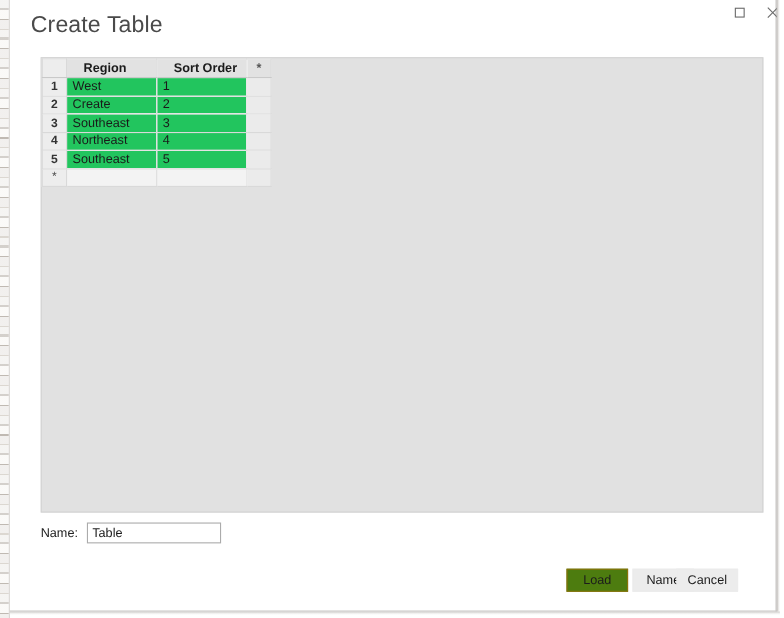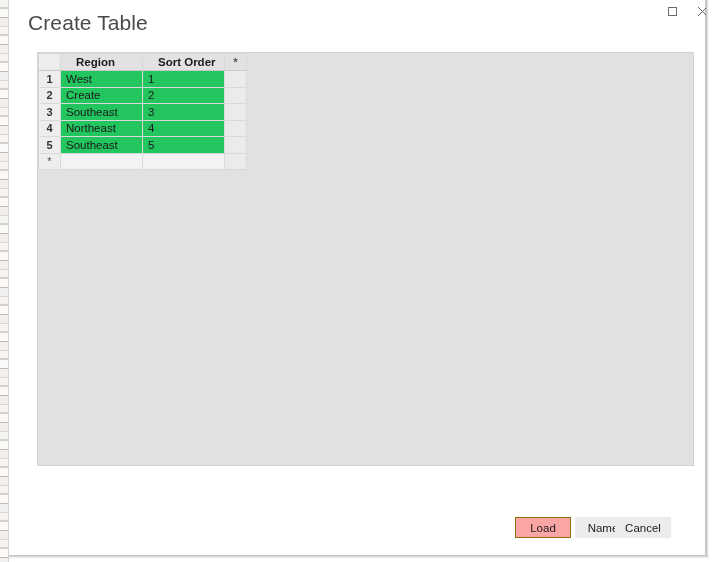--- a/index.html
+++ b/index.html
@@ -214,21 +214,21 @@
     font-size: 11.5px;
     color: #1c1c1c;
     display: flex;
     align-items: center;
     justify-content: center;
     box-sizing: border-box;
     cursor: default;
   }
   #load-button {
     left: 506px;
-    background: #fca5a5;
+    background: #4d7c0f;
     border: 1px solid #8a7209;
   }
   #edit-button {
     left: 566px;
     background: #ececec;
     border: 1px solid #ececec;
   }
   #cancel-button {
     left: 606px;
     background: #ececec;
@@ -310,20 +310,24 @@
             <span class="star-glyph">*</span>
           </td>
           <td class="col-region data-cell"></td>
           <td class="col-sort data-cell"></td>
           <td class="col-new new-col-cell"></td>
         </tr>
       </tbody>
     </table>
   </div>
 
+  <div id="name-row">
+    <span id="name-label">Name:</span>
+    <input id="name-input" type="text" value="Table" style="">
+  </div>
 
   <div id="footer-buttons">
     <div class="footer-btn" id="load-button">Load</div>
     <div class="footer-btn" id="edit-button">Name</div>
     <div class="footer-btn" id="cancel-button">Cancel</div>
   </div>
 
 </div>
 
 <div id="window-right-shadow"></div>

